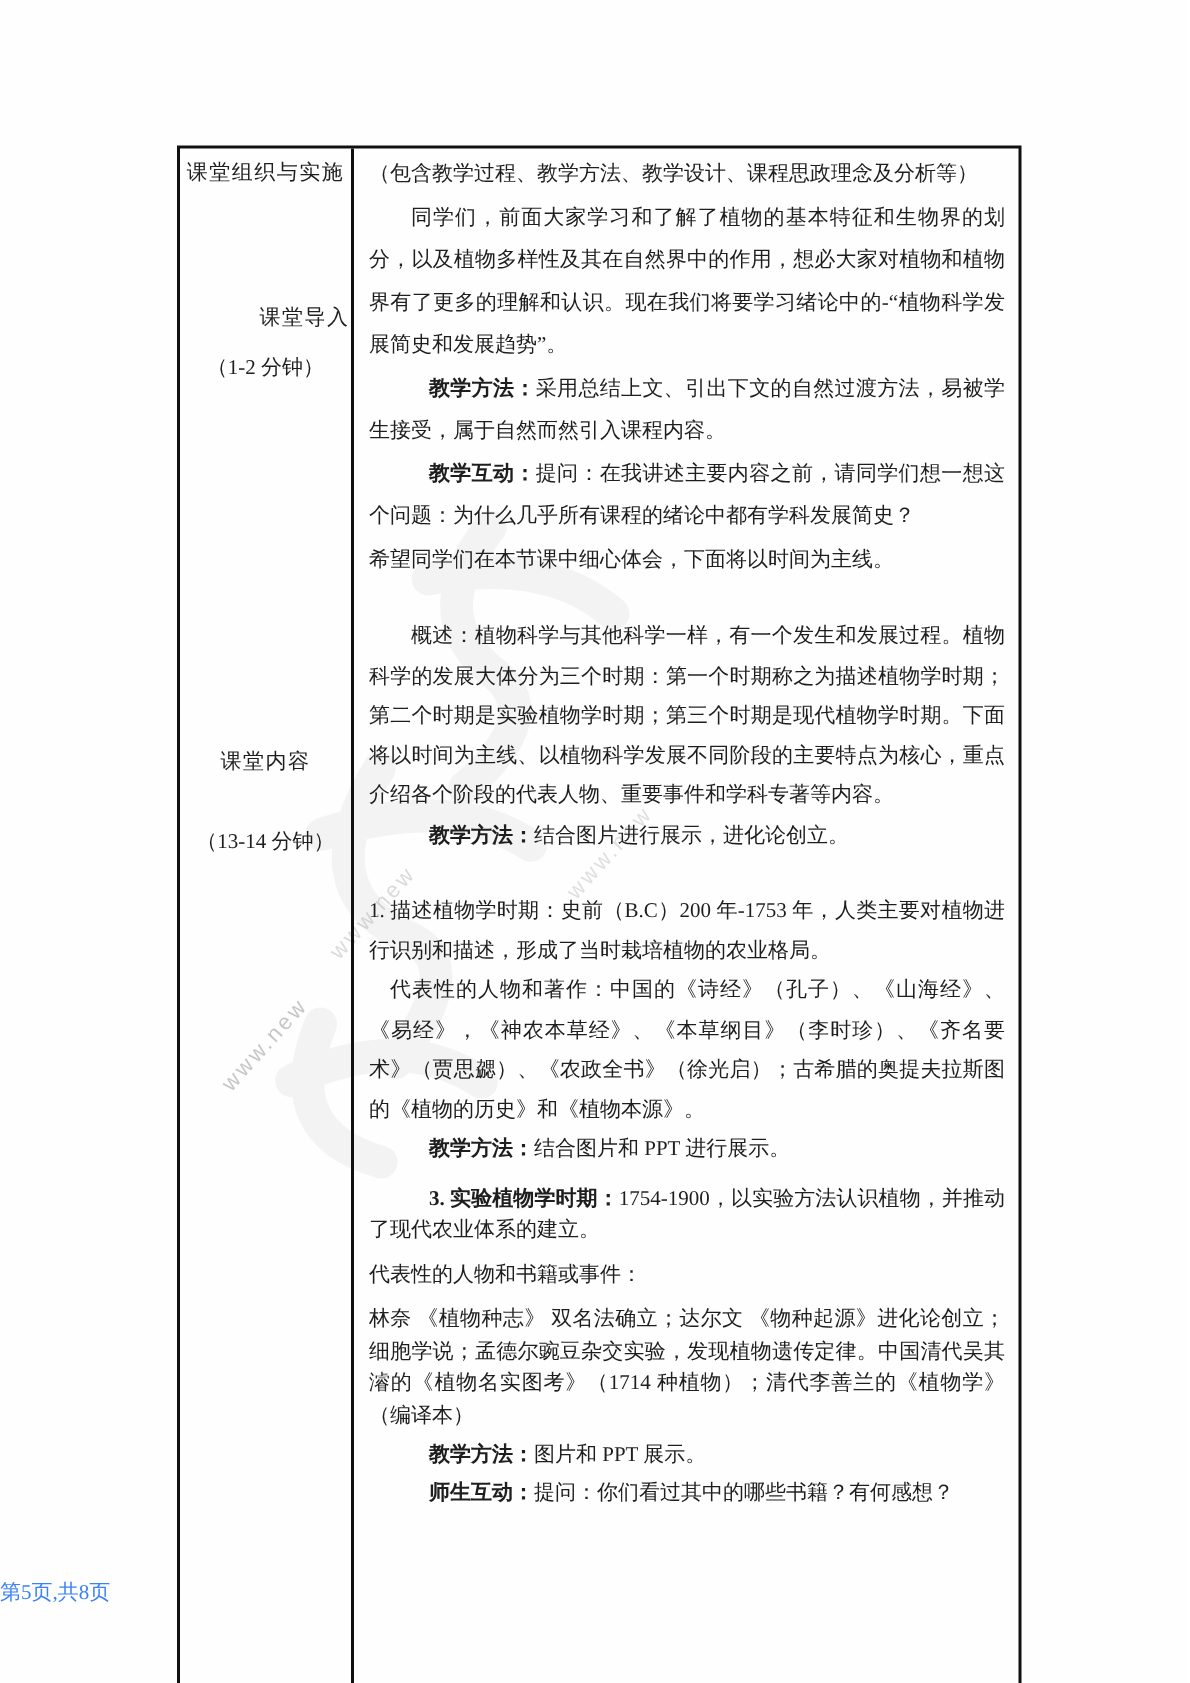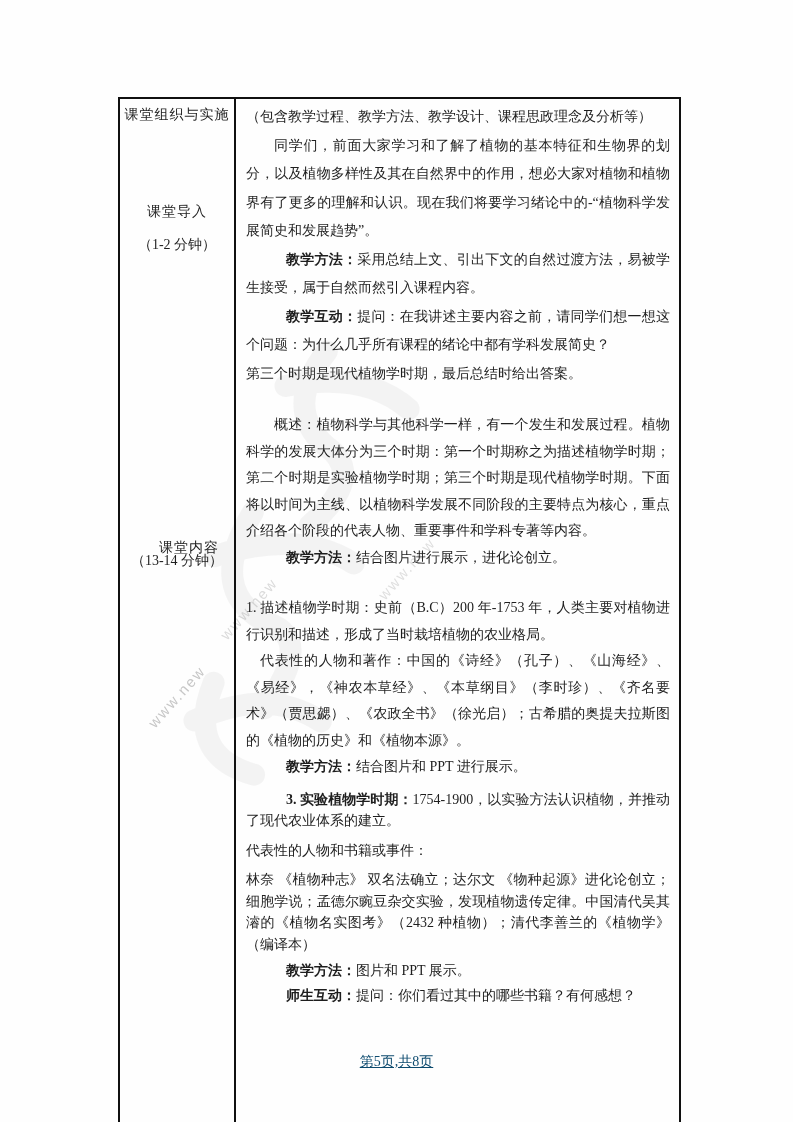--- a/index.html
+++ b/index.html
@@ -43,23 +43,23 @@
     position:relative;
   }
   .left-label{
     position:absolute;left:0;width:100%;
     text-align:center;
     font-size:14px;
     letter-spacing:1px;
     white-space:nowrap;
   }
   .lbl-org{top:7px;}
-  .lbl-intro{top:104px;}
+  .lbl-intro{top:104px;padding-left:26px;}
   .lbl-intro-dur{top:137px;letter-spacing:0;}
-  .lbl-content{top:440px;margin-left:12px;}
+  .lbl-content{top:400px;}
   .lbl-content-dur{top:453px;letter-spacing:0;}
 
   .col-right{
     flex:1;
     padding:4px 9px 0 10px;
     font-size:14px;
     overflow:hidden;
   }
   .para{
     margin:0;
@@ -74,24 +74,22 @@
   .tight{line-height:21.5px;}
   .gap-b{margin-top:24px;}
   .gap-c{margin-top:24px;}
   .gap-d{margin-top:8px;}
   .gap-e{margin-top:3px;}
   .indent-two{text-indent:2em;}
   .indent-one{text-indent:1em;}
 
   .footer{
     position:absolute;left:0;top:1053px;width:100%;
-    text-align:center;
-    font-size:14px;color:#0c4a6e;
+    font-size:14px;color:#3b82f6;
     z-index:1;
-    text-decoration:underline;
   }
 </style>
 </head>
 <body>
 
 <div class="page">
 
   <div class="wm">
     <svg width="420" height="460" viewBox="0 0 420 460">
       <g fill="none" stroke="#444" stroke-width="22" stroke-linecap="round" transform="rotate(-18 210 230)">
@@ -114,29 +112,29 @@
       <div class="left-label lbl-intro">课堂导入</div>
       <div class="left-label lbl-intro-dur">（1-2 分钟）</div>
       <div class="left-label lbl-content">课堂内容</div>
       <div class="left-label lbl-content-dur">（13-14 分钟）</div>
     </div>
     <div class="col-right">
         <p class="para loose"><span>（包含教学过程、教学方法、教学设计、课程思政理念及分析等）</span></p>
         <p class="para loose indent-two"><span>同学们，前面大家学习和了解了植物的基本特征和生物界的划分，以及植物多样性及其在自然界中的作用，想必大家对植物和植物界有了更多的理解和认识。现在我们将要学习绪论中的-“植物科学发展简史和发展趋势”。</span></p>
         <p class="para loose"><span class="run-bold">教学方法：</span><span>采用总结上文、引出下文的自然过渡方法，易被学生接受，属于自然而然引入课程内容。</span></p>
         <p class="para loose"><span class="run-bold">教学互动：</span><span>提问：在我讲述主要内容之前，请同学们想一想这个问题：为什么几乎所有课程的绪论中都有学科发展简史？</span></p>
-        <p class="para loose"><span>第三个时期是现代植物学时期，最后总结时给出答案。</span></p>
+        <p class="para loose"><span>希望同学们在本节课中细心体会，下面将以时间为主线。</span></p>
         <p class="para mid indent-two gap-b"><span>概述：植物科学与其他科学一样，有一个发生和发展过程。植物科学的发展大体分为三个时期：第一个时期称之为描述植物学时期；第二个时期是实验植物学时期；第三个时期是现代植物学时期。下面将以时间为主线、以植物科学发展不同阶段的主要特点为核心，重点介绍各个阶段的代表人物、重要事件和学科专著等内容。</span></p>
         <p class="para mid"><span class="run-bold">教学方法：</span><span>结合图片进行展示，进化论创立。</span></p>
         <p class="para mid gap-c"><span>1. 描述植物学时期：史前（B.C）200 年-1753 年，人类主要对植物进行识别和描述，形成了当时栽培植物的农业格局。</span></p>
         <p class="para mid indent-one"><span>代表性的人物和著作：中国的《诗经》（孔子）、《山海经》、《易经》，《神农本草经》、《本草纲目》（李时珍）、《齐名要术》（贾思勰）、《农政全书》（徐光启）；古希腊的奥提夫拉斯图的《植物的历史》和《植物本源》。</span></p>
         <p class="para mid"><span class="run-bold">教学方法：</span><span>结合图片和 PPT 进行展示。</span></p>
         <p class="para tight gap-d"><span class="run-bold">3. 实验植物学时期：</span><span>1754-1900，以实验方法认识植物，并推动了现代农业体系的建立。</span></p>
         <p class="para tight gap-d"><span>代表性的人物和书籍或事件：</span></p>
-        <p class="para tight gap-d"><span>林奈 《植物种志》 双名法确立；达尔文 《物种起源》进化论创立；细胞学说；孟德尔豌豆杂交实验，发现植物遗传定律。中国清代吴其濬的《植物名实图考》（2432 种植物）；清代李善兰的《植物学》（编译本）</span></p>
+        <p class="para tight gap-d"><span>林奈 《植物种志》 双名法确立；达尔文 《物种起源》进化论创立；细胞学说；孟德尔豌豆杂交实验，发现植物遗传定律。中国清代吴其濬的《植物名实图考》（1714 种植物）；清代李善兰的《植物学》（编译本）</span></p>
         <p class="para mid2 gap-e"><span class="run-bold">教学方法：</span><span>图片和 PPT 展示。</span></p>
         <p class="para mid2"><span class="run-bold">师生互动：</span><span>提问：你们看过其中的哪些书籍？有何感想？</span></p>
       </div>
   </div>
 
   <div class="footer">第5页,共8页</div>
 
 </div>
 
 </body></html>

